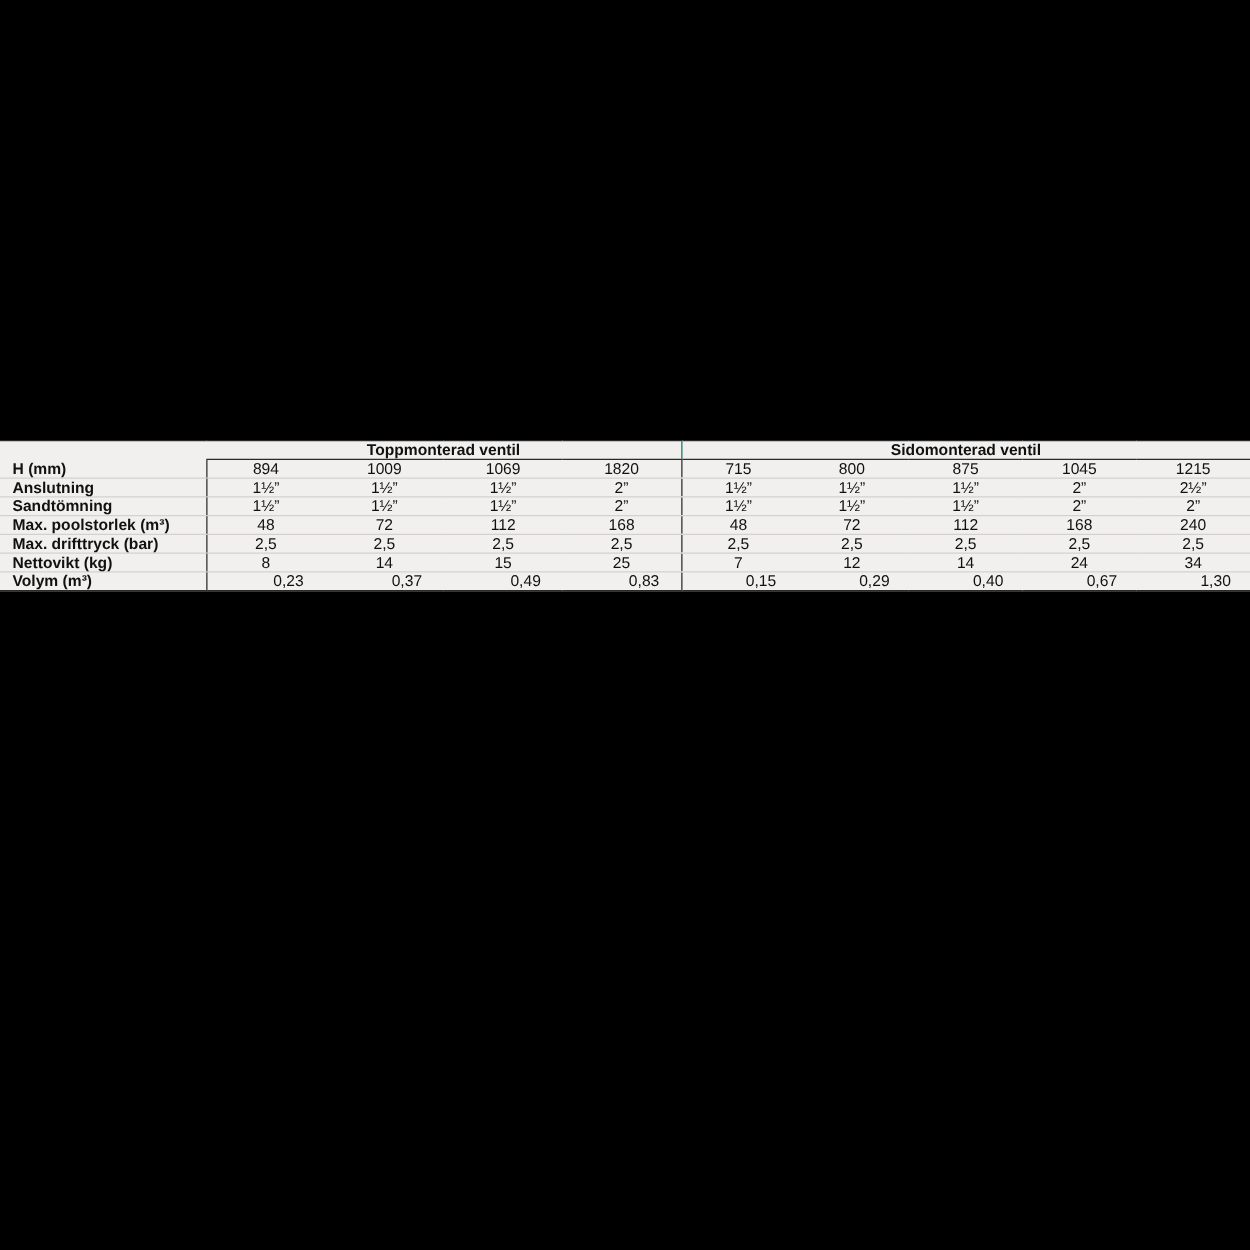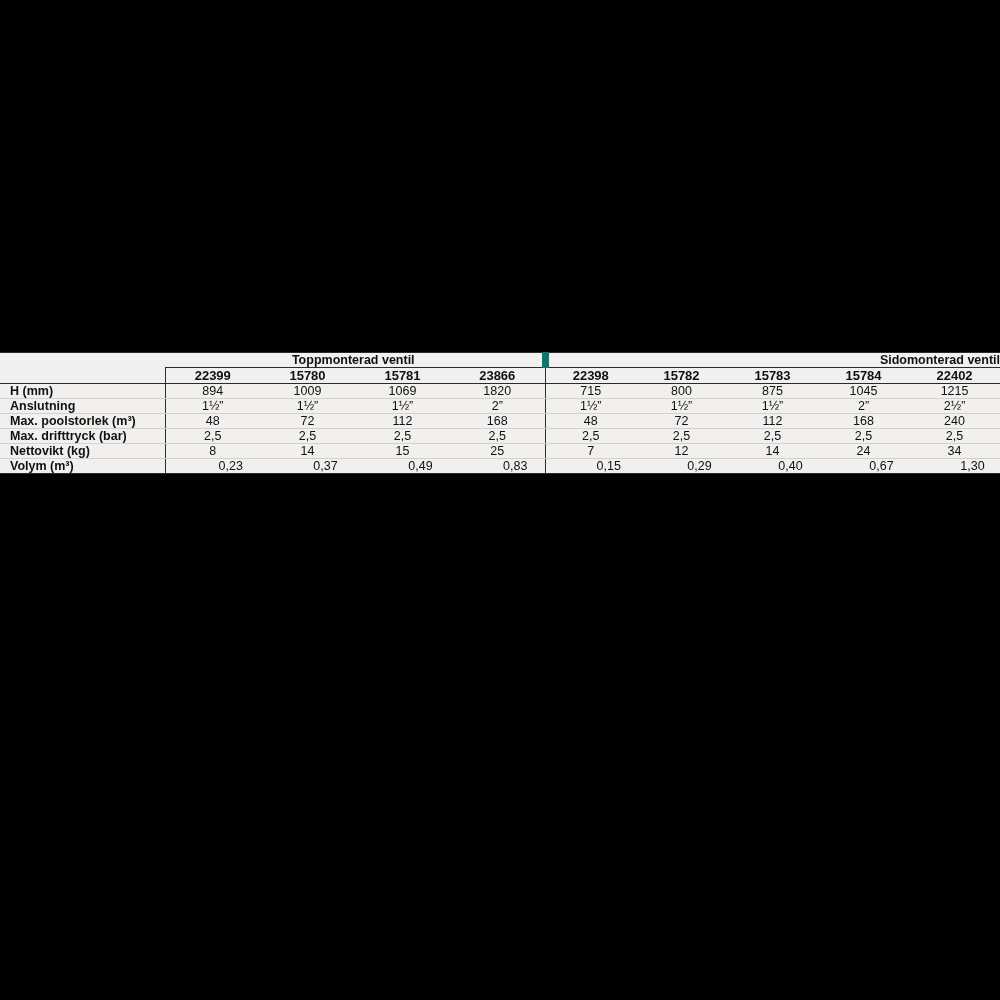--- a/index.html
+++ b/index.html
@@ -81,22 +81,21 @@
     font-weight: bold;
   }
   tbody tr:last-child td {
     border-bottom: 1px solid #2b2b2b;
     padding-left: 36px;
   }
   td.divider {
     border-left: 1px solid #2b2b2b;
   }
   th.divider {
-    border-left: 7px solid #0f766e;
-    text-align: right;
+    border-left: 1px solid #0f766e;
   }
   .toprule {
     border-top: 1px solid #2b2b2b;
   }
 </style>
 </head>
 <body>
 
 <div class="page">
   <div class="table-panel">
@@ -111,32 +110,20 @@
         <col style="width:91px">
         <col style="width:91px">
         <col style="width:91px">
         <col style="width:91px">
       </colgroup>
       <thead>
         <tr class="group-row toprule">
           <th class="blank toprule"></th>
           <th class="toprule" colspan="4">Toppmonterad ventil</th>
           <th class="toprule divider" colspan="5">Sidomonterad ventil</th>
-        </tr>
-        <tr class="code-row">
-          <td class="rowhead"></td>
-          <td>22399</td>
-          <td>15780</td>
-          <td>15781</td>
-          <td>23866</td>
-          <td class="divider">22398</td>
-          <td>15782</td>
-          <td>15783</td>
-          <td>15784</td>
-          <td>22402</td>
         </tr>
       </thead>
       <tbody>
         <tr>
           <td class="rowhead">H (mm)</td>
           <td>894</td>
           <td>1009</td>
           <td>1069</td>
           <td>1820</td>
           <td class="divider">715</td>
@@ -151,20 +138,32 @@
           <td>1½”</td>
           <td>1½”</td>
           <td>2”</td>
           <td class="divider">1½”</td>
           <td>1½”</td>
           <td>1½”</td>
           <td>2”</td>
           <td>2½”</td>
         </tr>
         <tr>
+          <td class="rowhead">Sandtömning</td>
+          <td>1½”</td>
+          <td>1½”</td>
+          <td>1½”</td>
+          <td>2”</td>
+          <td class="divider">1½”</td>
+          <td>1½”</td>
+          <td>1½”</td>
+          <td>2”</td>
+          <td>2”</td>
+        </tr>
+        <tr>
           <td class="rowhead">Max. poolstorlek (m³)</td>
           <td>48</td>
           <td>72</td>
           <td>112</td>
           <td>168</td>
           <td class="divider">48</td>
           <td>72</td>
           <td>112</td>
           <td>168</td>
           <td>240</td>

